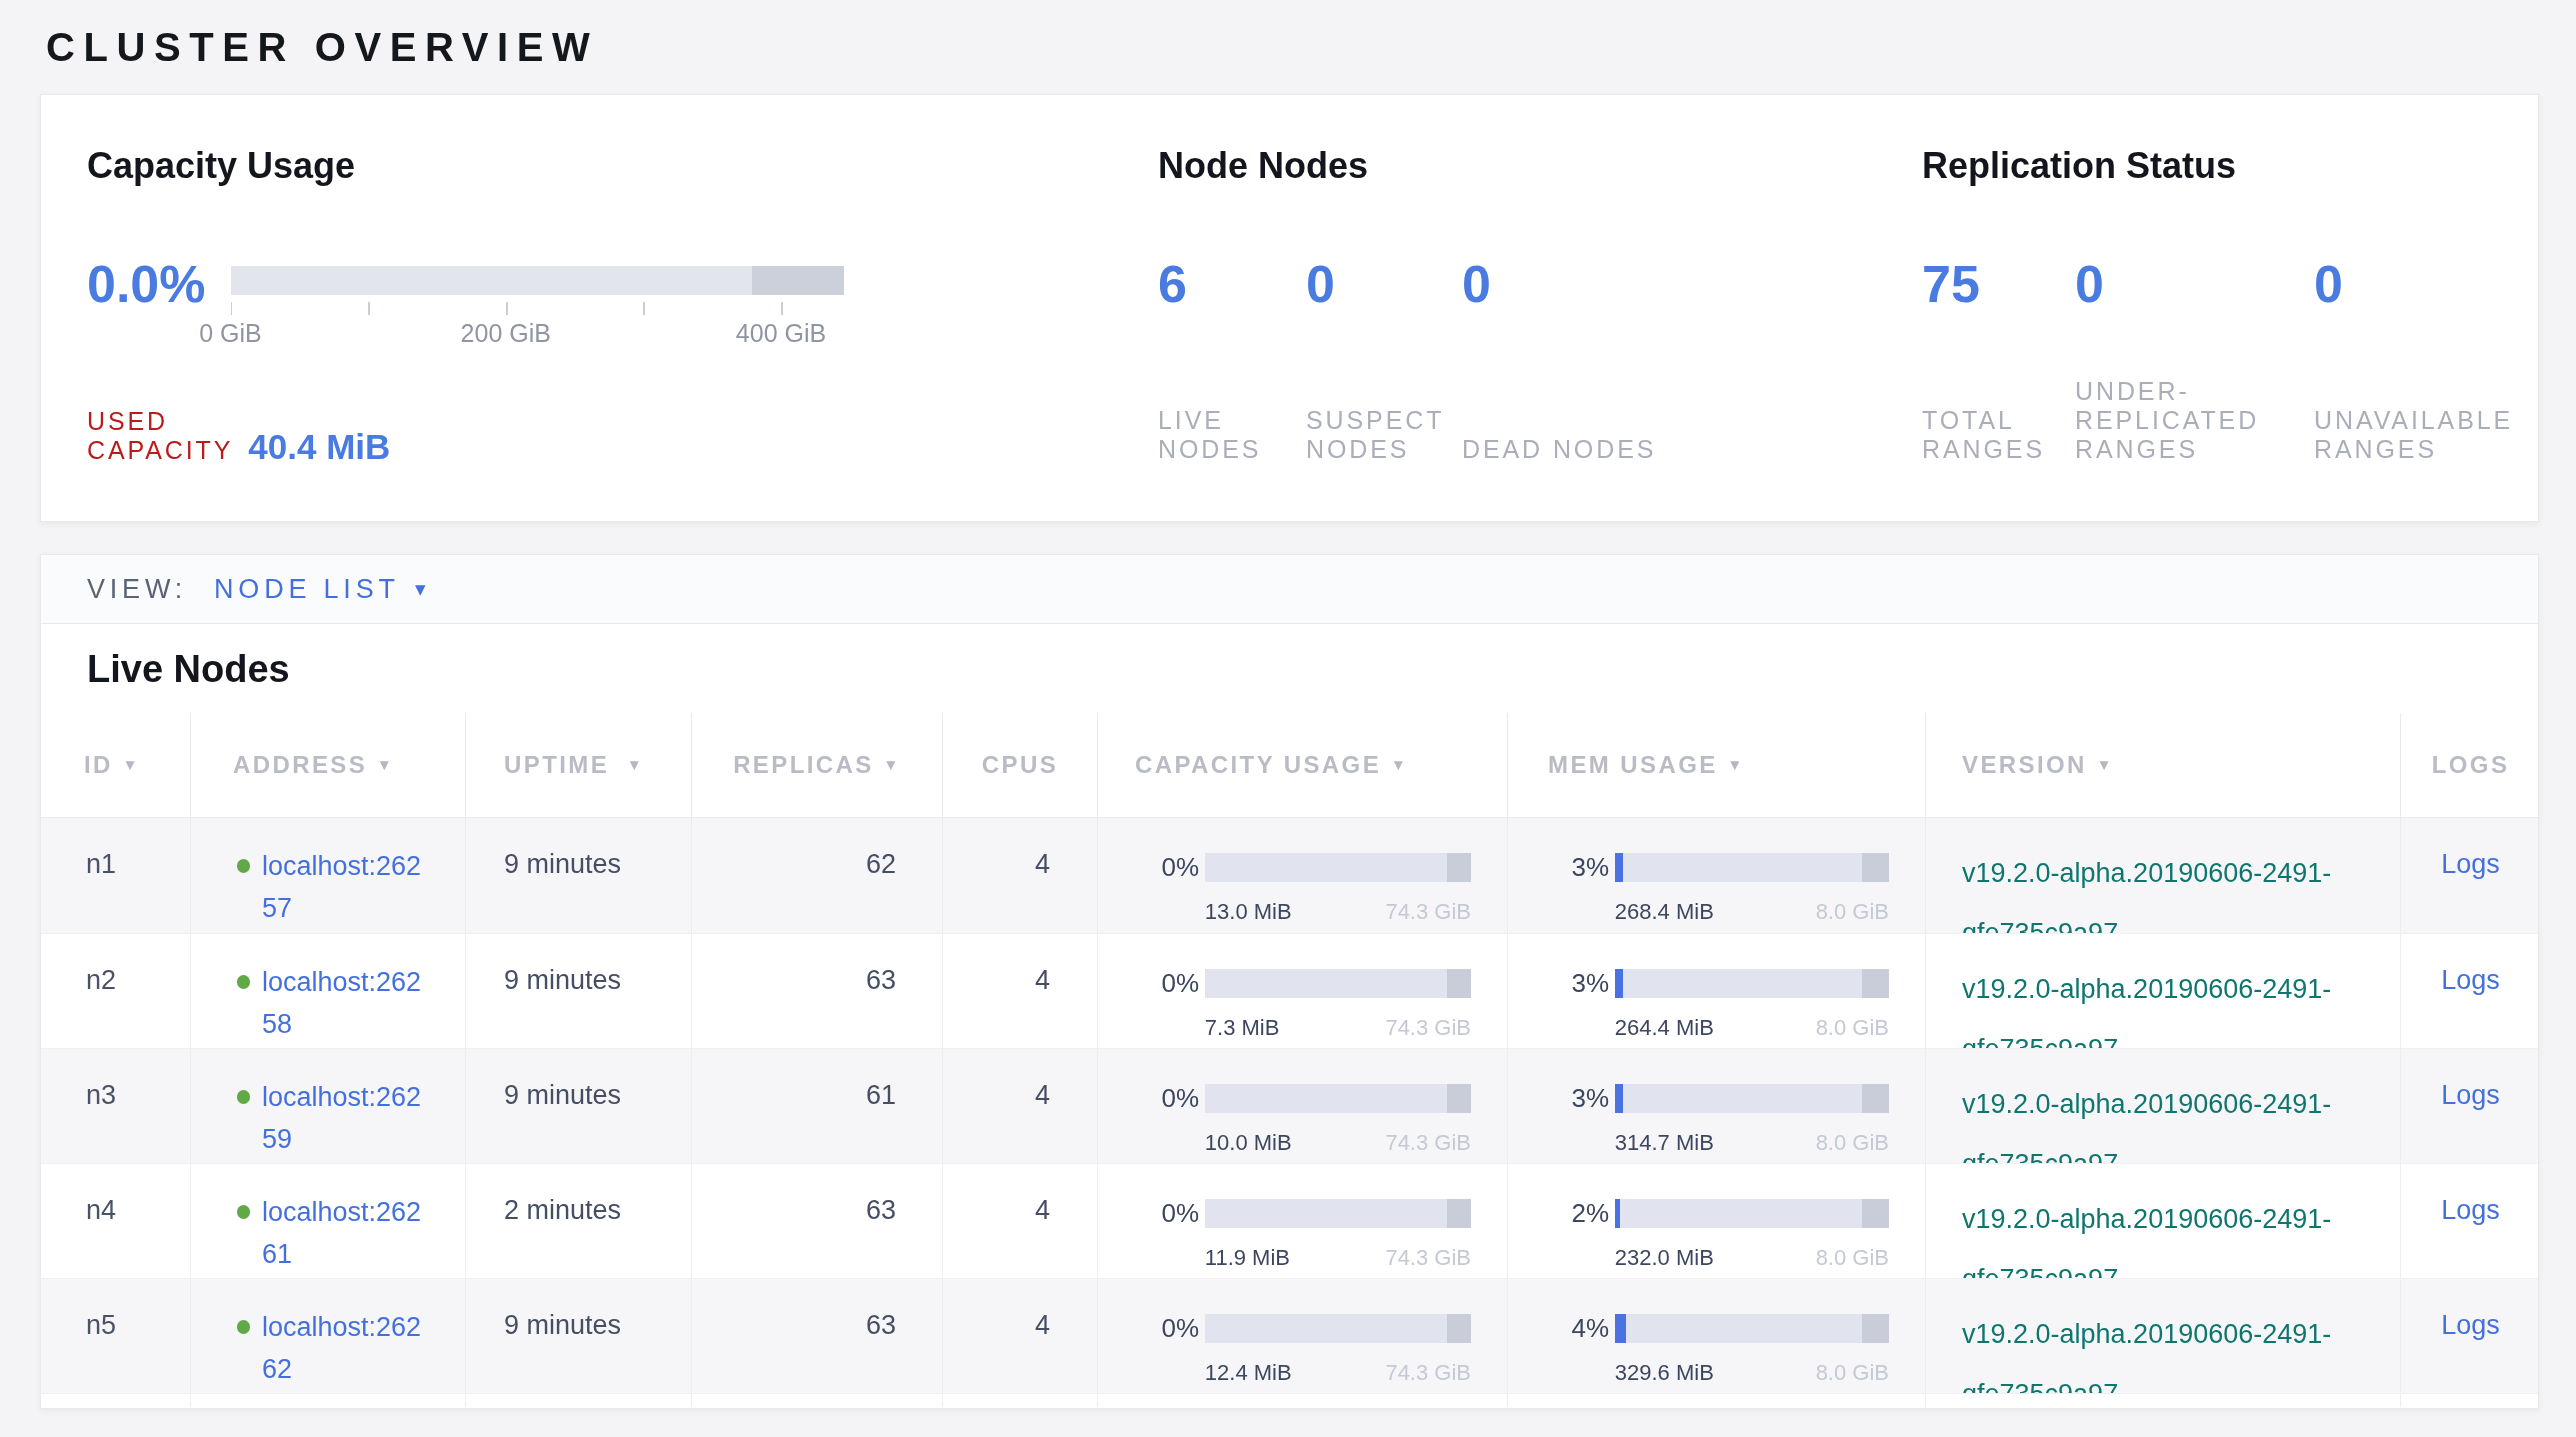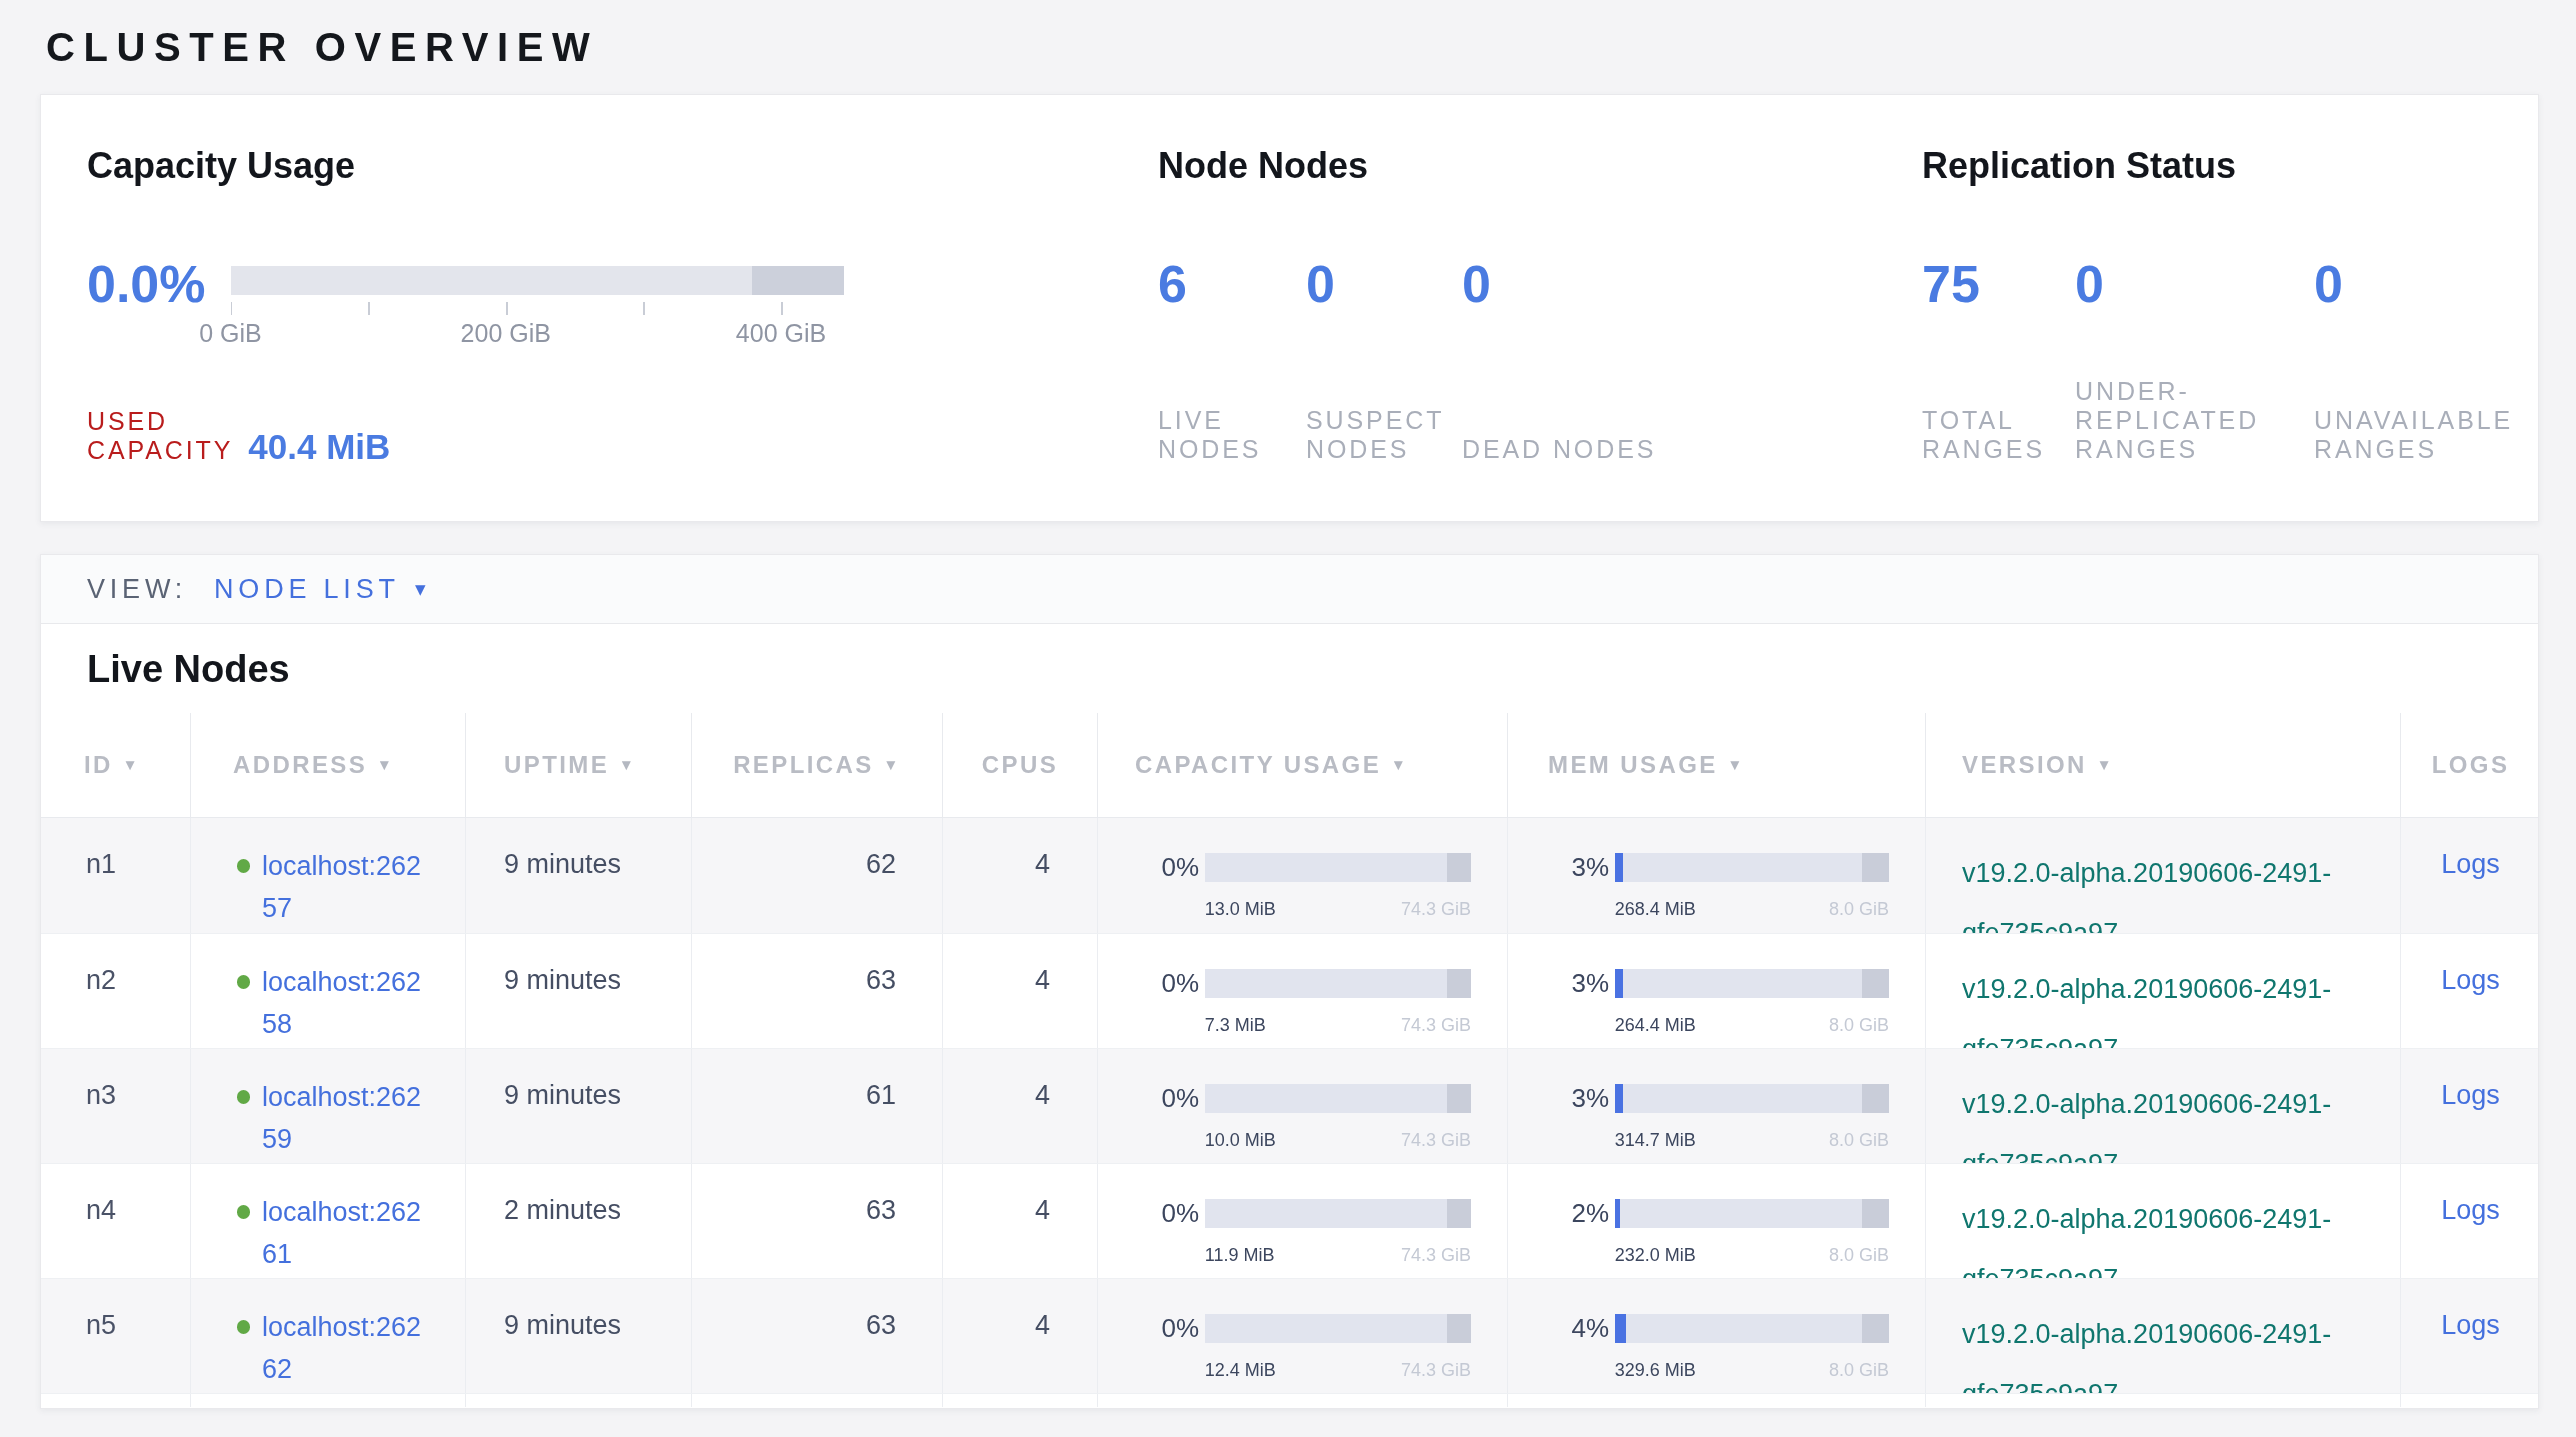--- a/index.html
+++ b/index.html
@@ -60,21 +60,21 @@
   .view-caret  { font-size: 21px; color: #4470dd; margin-left: 15.3px; }
 
   
   .table-title { font-size: 38px; line-height: 44px; font-weight: 700; color: #13161c; margin: 23px 0 22px 46px; }
   .grid-cols { display: grid; grid-template-columns: 149px 275px 226px 251px 155px 410px 418px 475px 140px; }
   .thead { height: 105px; border-bottom: 1px solid #e8eaee; background: #fff; }
   .th { display: flex; align-items: center; font-size: 24px; letter-spacing: 2.4px; color: #b9bcc4; font-weight: 700; border-left: 1px solid #e8eaee; white-space: nowrap; text-align: center; }
   .th:first-child { border-left: none; }
   .th:nth-child(1) { padding-left: 43px; }
   .th:nth-child(2) { padding-left: 42px; }
-  .th:nth-child(3) { padding-left: 38px; }
+  .th:nth-child(3) { padding-left: 38px; gap: 8px; }
   .th:nth-child(4), .th:nth-child(5), .th:nth-child(9) { justify-content: center; }
   .th:nth-child(6) { padding-left: 37px; }
   .th:nth-child(7) { padding-left: 40px; }
   .th:nth-child(8) { padding-left: 36px; }
   .sort-arrow { font-size: 15.3px; margin-left: 9.6px; color: #b4b8c1; }
 
   .tr { height: 115px; }
   .tbody .tr:nth-child(odd) { background: #f6f6f8; }
   .tr + .tr { border-top: 1px solid #eef0f3; }
   .td { border-left: 1px solid #ebedf1; overflow: hidden; font-size: 27px; }
@@ -86,21 +86,21 @@
   .td-uptime  { padding: 31px 0 0 38px; color: #454e63; }
   .td-replicas{ padding: 31px 46px 0 0; text-align: right; color: #454e63; }
   .td-cpus    { padding: 31px 47px 0 0; text-align: right; color: #454e63; }
   .td-bar     { padding: 0 36px 0 19px; }
   .barcell { display: flex; padding-top: 35px; }
   .pct { width: 82px; text-align: right; margin-right: 5.8px; font-size: 26px; line-height: 29px; color: #3c465e; }
   .barcol { flex: 1; }
   .meter { position: relative; height: 29px; background: #e1e4ee; overflow: hidden; }
   .meter-fill { position: absolute; left: 0; top: 0; height: 100%; background: #4a72e2; }
   .meter-end  { position: absolute; right: 0; top: 0; height: 100%; background: #c9cdd9; }
-  .meter-vals { display: flex; justify-content: space-between; margin-top: 17px; font-size: 18px; }
+  .meter-vals { display: flex; justify-content: space-between; margin-top: 17px; font-size: 22px; }
   .meter-vals .used { color: #3c465e; }
   .meter-vals .max  { color: #c4c9d4; }
   .td-version { padding: 25px 0 0 36px; }
   .version-text { display: inline-block; max-width: 414px; line-height: 60px; color: #0f766e; }
   .td-logs { text-align: center; padding-top: 31px; }
   .logs-link { color: #4470dd; text-decoration: none; cursor: pointer; }
   .tr.sliver { height: 14.4px; background: #fff !important; border-top: 1px solid #eef0f3; }
   .tr.sliver .td { height: 100%; }
 </style>
 </head>

